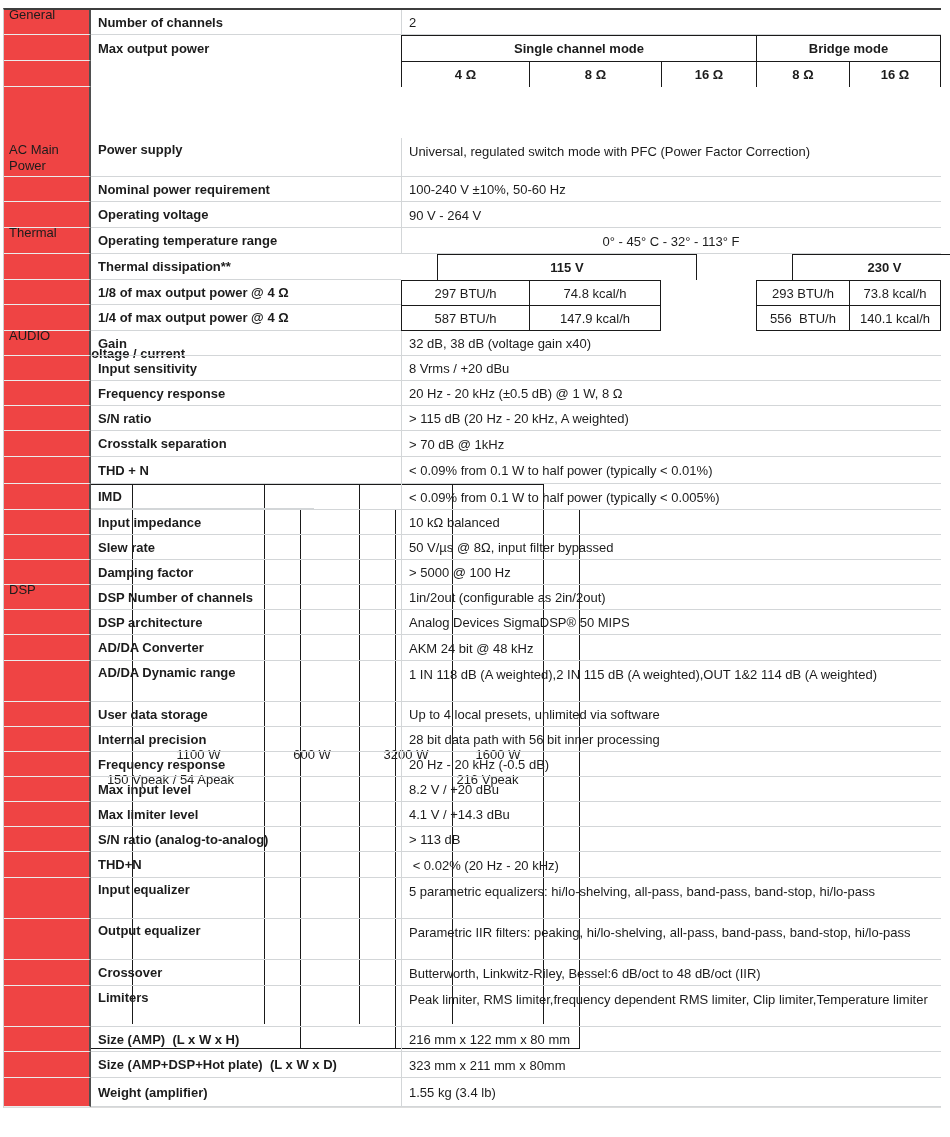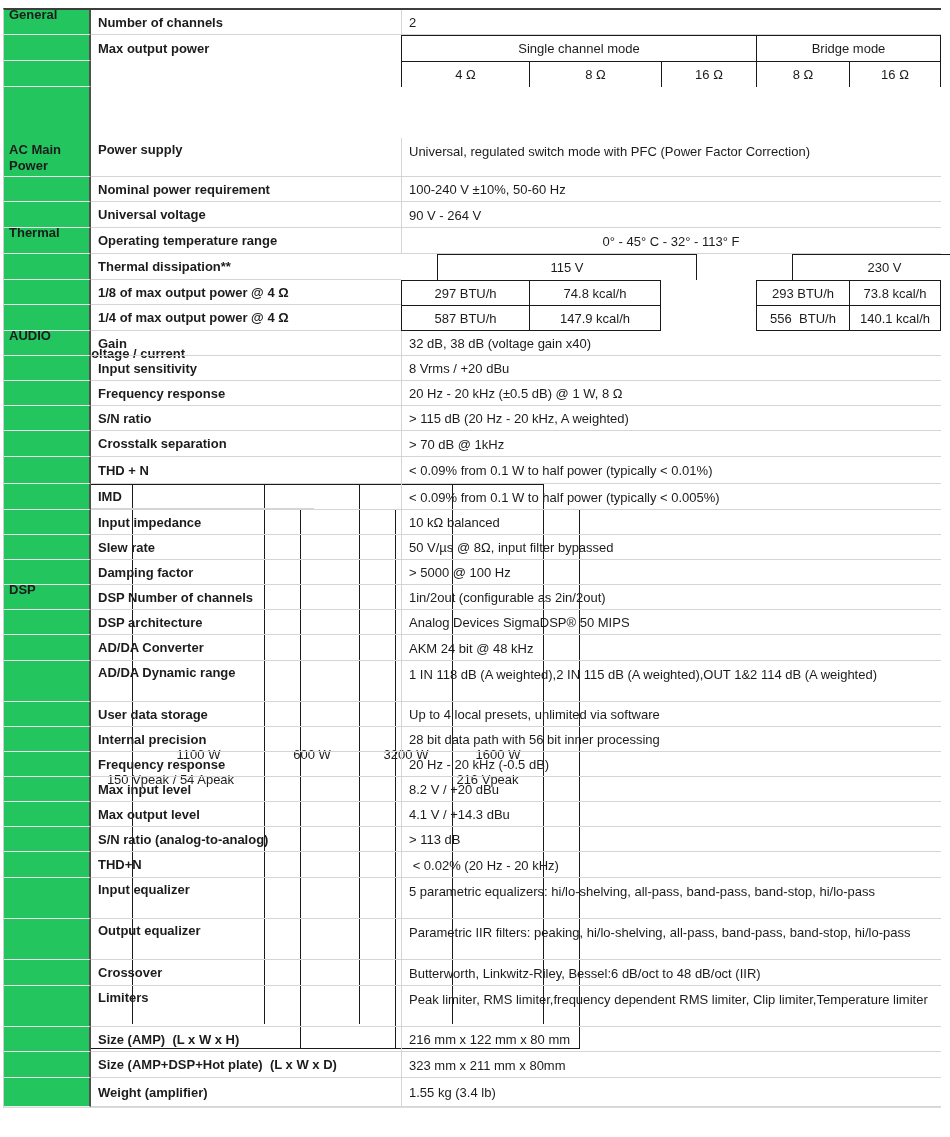--- a/index.html
+++ b/index.html
@@ -10,23 +10,23 @@
   }
   #spec-table{
     position:absolute;left:3px;top:8px;width:937px;
     border-top:2px solid #3d3d3d;
     border-left:1px solid #cfcfcf;
     border-bottom:1px solid #dcdcdc;
     box-sizing:content-box;
   }
   .row{display:flex;align-items:stretch;}
   .cat{
-    width:87px;flex:0 0 87px;background:#22c55e;
+    width:87px;flex:0 0 87px;background:#ef4444;
     border-right:2px solid #4f4f4f;border-bottom:1px solid #ebebeb;
-    font-weight:bold;font-size:13px;line-height:16px;
+    font-weight:normal;font-size:13px;line-height:16px;
     padding:1px 3px 16px 5px;box-sizing:border-box;
     display:flex;align-items:center;white-space:pre-wrap;
   }
   .spec{
     width:310px;flex:0 0 310px;
     font-weight:bold;font-size:13px;line-height:16px;
     padding:1px 6px 0 7px;box-sizing:border-box;
     display:flex;align-items:center;
     border-bottom:1px solid #d3d6d8;white-space:pre-wrap;
   }
@@ -46,21 +46,21 @@
   .nest{
     width:540px;flex:0 0 540px;display:grid;box-sizing:border-box;
     font-size:13px;
   }
   .g5{grid-template-columns:128px 132px 95px 93px 92px;}
   .g3{grid-template-columns:260px 95px 185px;padding-left:36px;}
   .nc{
     display:flex;align-items:center;justify-content:center;
     box-sizing:border-box;white-space:pre-wrap;overflow:hidden;
   }
-  .nc.bold{font-weight:normal;}
+  .nc.bold{font-weight:bold;}
   .bl{border-left:1px solid #1a1a1a;}
   .br{border-right:1px solid #1a1a1a;}
   .bt{border-top:1px solid #1a1a1a;}
   .bb{border-bottom:1px solid #1a1a1a;}
 </style>
 </head>
 <body>
 
 <div id="spec-table">
     <div class="row" style="height: 25px;">
@@ -112,21 +112,21 @@
       <div class="spec">Power supply</div>
       <div class="val">Universal, regulated switch mode with PFC (Power Factor Correction)</div>
     </div>
     <div class="row" style="height: 25px;">
       <div class="cat"></div>
       <div class="spec">Nominal power requirement</div>
       <div class="val">100-240 V ±10%, 50-60 Hz</div>
     </div>
     <div class="row" style="height: 26px;">
       <div class="cat"></div>
-      <div class="spec">Universal voltage</div>
+      <div class="spec">Operating voltage</div>
       <div class="val">90 V - 264 V</div>
     </div>
     <div class="row" style="height: 26px; text-align: center;">
       <div class="cat">Thermal</div>
       <div class="spec">Operating temperature range</div>
       <div class="val center">0° - 45° C - 32° - 113° F</div>
     </div>
     <div class="row" style="height: 26px;">
       <div class="cat"></div>
       <div class="spec">Thermal dissipation**</div>
@@ -243,21 +243,21 @@
       <div class="spec">Frequency response</div>
       <div class="val">20 Hz - 20 kHz (-0.5 dB)</div>
     </div>
     <div class="row" style="height: 25px;">
       <div class="cat"></div>
       <div class="spec">Max input level</div>
       <div class="val">8.2 V / +20 dBu</div>
     </div>
     <div class="row" style="height: 25px;">
       <div class="cat"></div>
-      <div class="spec">Max output level</div>
+      <div class="spec">Max limiter level</div>
       <div class="val">4.1 V / +14.3 dBu</div>
     </div>
     <div class="row" style="height: 25px;">
       <div class="cat"></div>
       <div class="spec">S/N ratio (analog-to-analog)</div>
       <div class="val">&gt; 113 dB</div>
     </div>
     <div class="row" style="height: 26px;">
       <div class="cat"></div>
       <div class="spec">THD+N</div>

